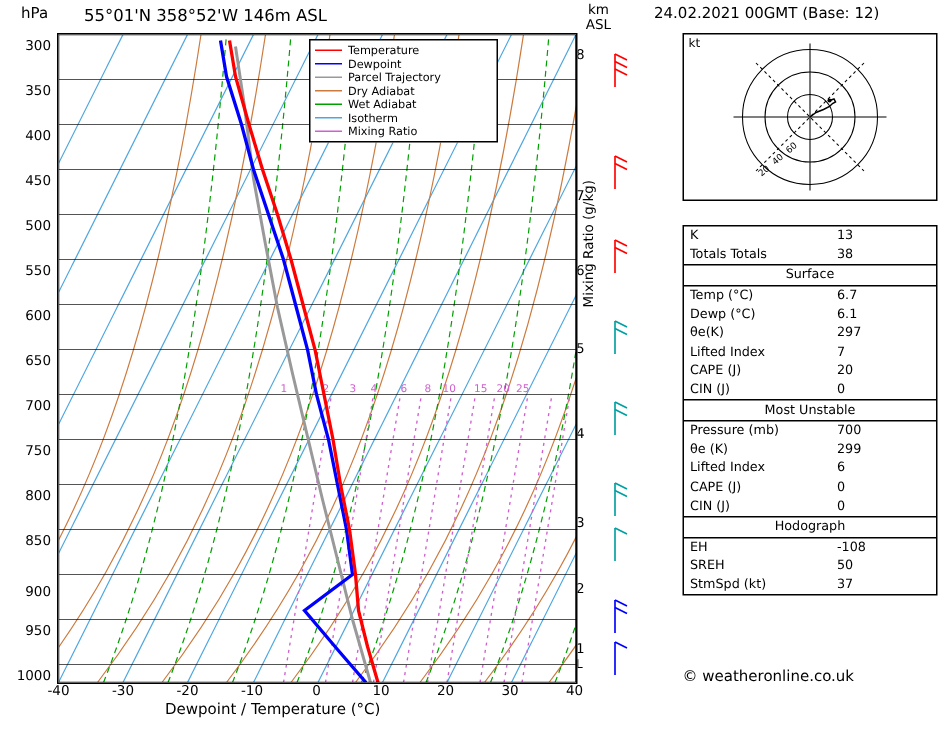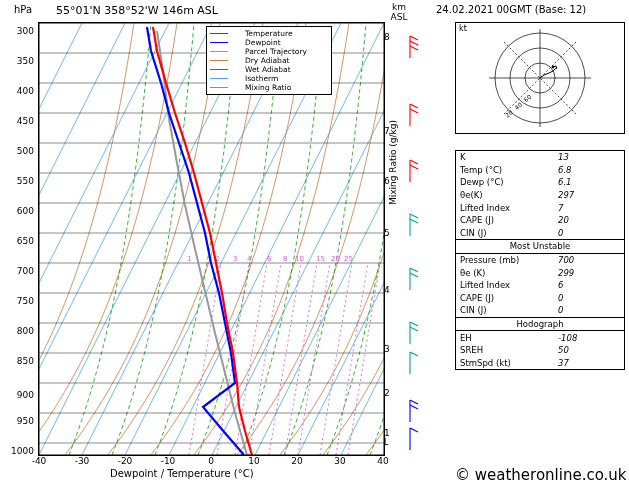--- a/index.html
+++ b/index.html
@@ -10,30 +10,30 @@
   #hpa{left:14px;top:4px;font-size:10px;color:#000;}
   #kmasl{left:386px;top:2px;font-size:9px;color:#000;line-height:10px;text-align:center;width:26px;}
   #plot{left:38px;top:22px;width:345px;height:432px;border:1px solid #000;background:#fff;overflow:hidden;}
   #plot svg{display:block;}
   .ylab{position:absolute;left:8px;font-size:9px;color:#000;text-align:right;width:26px;}
   .xlab{position:absolute;top:456px;font-size:9px;color:#000;text-align:center;width:30px;}
   #xaxis-title{left:110px;top:468px;font-size:10px;color:#000;}
   #mixlabel{left:388px;top:205px;width:14px;font-size:9px;transform:rotate(-90deg);transform-origin:left top;white-space:nowrap;}
   .kmlab{position:absolute;left:384px;font-size:9px;color:#000;}
   #legend{left:206px;top:26px;width:118px;border:1px solid #000;background:#fff;font-size:7.5px;padding:2px 3px;}
-  #legend div{display:flex;align-items:center;height:9px;gap:13px;}
+  #legend div{display:flex;align-items:center;height:9px;}
   #legend i{display:inline-block;width:18px;height:0;border-top:1.4px solid #000;margin-right:4px;}
   #hodo{left:455px;top:22px;width:168px;height:110px;border:1px solid #000;background:#fff;}
   #hodo .kt{position:absolute;left:3px;top:1px;font-size:8px;}
   #tbl{left:455px;top:150px;width:168px;border:1px solid #000;background:#fff;font-size:8.5px;}
   #tbl table{border-collapse:collapse;width:100%;}
   #tbl td{padding:0px 4px;height:12.6px;font-size:8.5px;}
-  #tbl td.v{text-align:left;width:62px;font-style:italic;}
+  #tbl td.v{text-align:left;width:62px;}
   .sechdr{text-align:center;font-weight:normal;border-top:1px solid #000;border-bottom:1px solid #000;}
-  #copy{left:455px;top:466px;font-size:15px;color:#000;}
+  #copy{left:455px;top:446px;font-size:10px;color:#000;}
   #lcl{left:374px;top:438px;font-size:8px;color:#000;}
 </style>
 </head>
 <body>
 
 <div class="abs" id="hpa">hPa</div>
 <div class="abs" id="title">55°01'N 358°52'W 146m ASL</div>
 <div class="abs" id="kmasl"><span>km</span><br><span>ASL</span></div>
 <div class="abs" id="datetitle">24.02.2021 00GMT (Base: 12)</div>
 
@@ -276,22 +276,29 @@
 </div>
 
 <div class="abs" id="tbl">
 <table>
   <tbody>
         <tr>
           <td>K</td>
           <td class="v">13</td>
         </tr>
   <tr>
+          <td>Totals Totals</td>
+          <td class="v">38</td>
+        </tr>
+  <tr>
+          <td class="sechdr" colspan="2">Surface</td>
+        </tr>
+  <tr>
           <td>Temp (°C)</td>
-          <td class="v">6.8</td>
+          <td class="v">6.7</td>
         </tr>
   <tr>
           <td>Dewp (°C)</td>
           <td class="v">6.1</td>
         </tr>
   <tr>
           <td>θe(K)</td>
           <td class="v">297</td>
         </tr>
   <tr>

